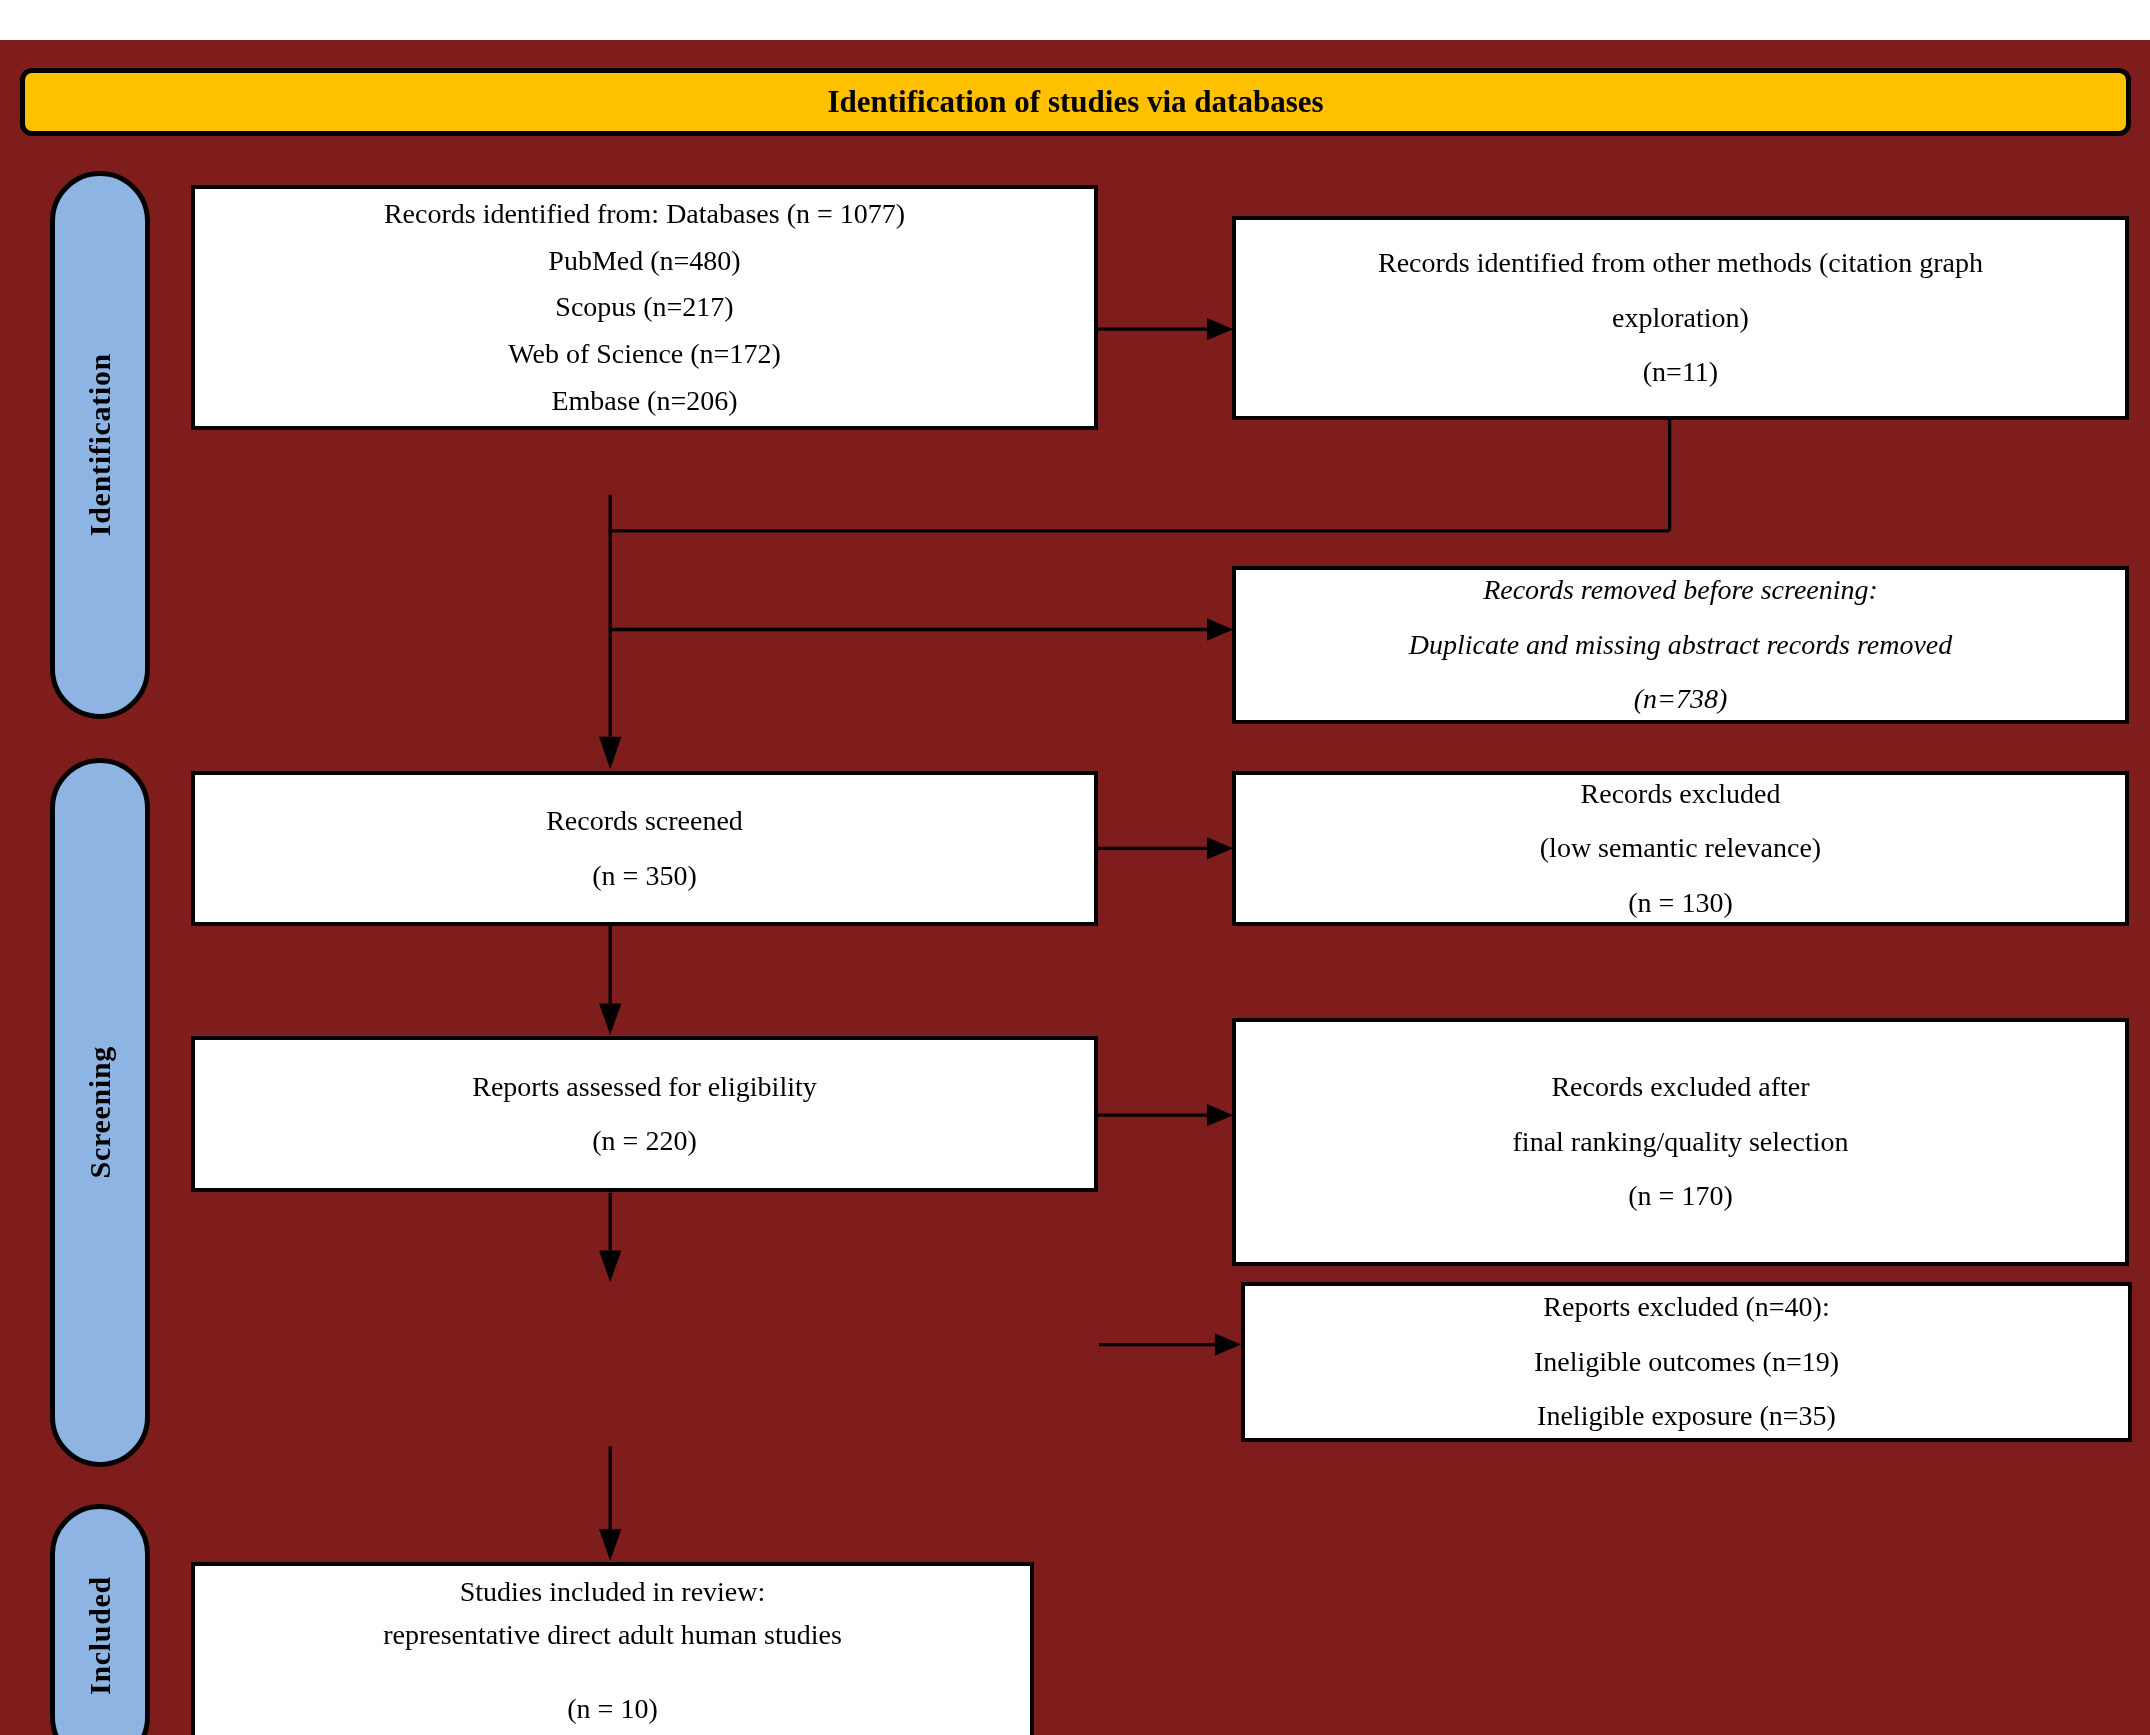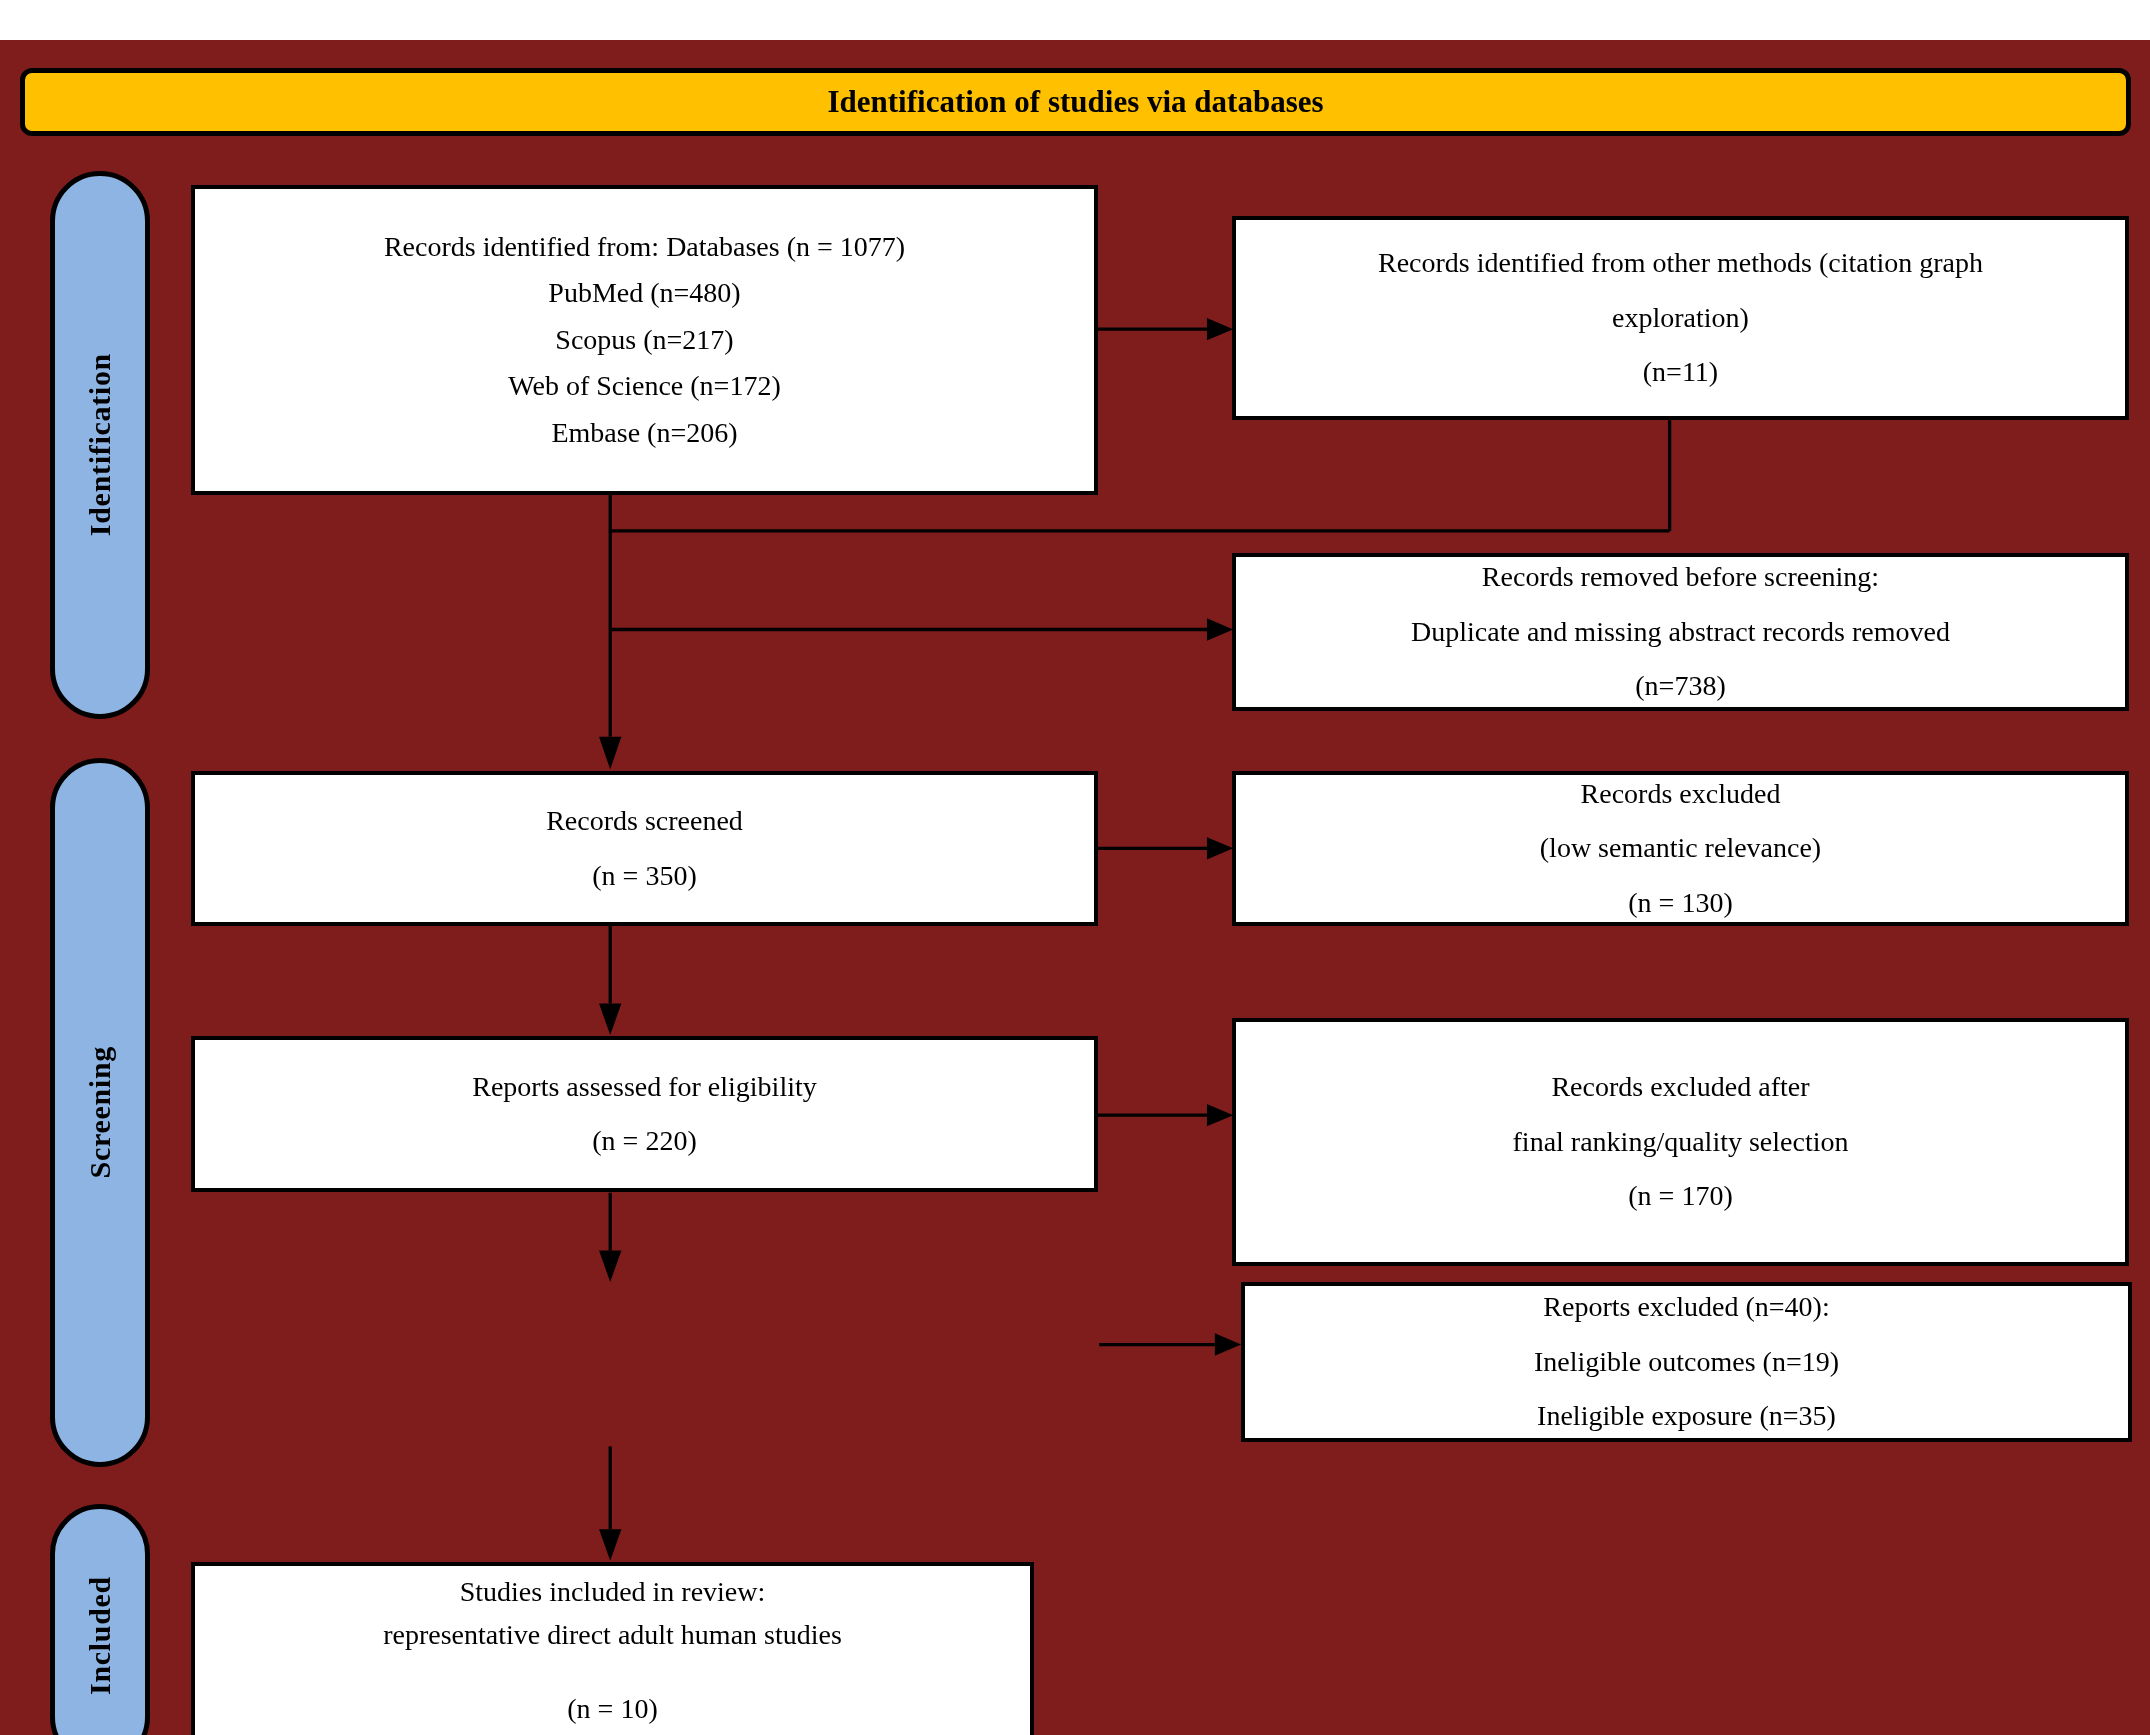--- a/index.html
+++ b/index.html
@@ -79,21 +79,21 @@
     <line x1="928" y1="1754" x2="928" y2="1842"></line>
     <polygon points="911,1842 945,1842 928,1890"></polygon>
 
     <line x1="1672" y1="1985" x2="1848" y2="1985"></line>
     <polygon points="1848,1968 1848,2002 1888,1985"></polygon>
 
     <line x1="928" y1="2140" x2="928" y2="2266"></line>
     <polygon points="911,2266 945,2266 928,2314"></polygon>
   </svg>
 
-  <div class="box tight5" style="left:191px;top:145px;width:907px;height:310px;">
+  <div class="box tight5" style="left:191px;top:145px;width:907px;height:245px;">
     <div class="line">Records identified from: Databases (n = 1077)</div>
     <div class="line">PubMed (n=480)</div>
     <div class="line">Scopus (n=217)</div>
     <div class="line">Web of Science (n=172)</div>
     <div class="line">Embase (n=206)</div>
   </div>
 
   <div class="box" style="left:191px;top:731px;width:907px;height:155px;">
     <div class="line">Records screened</div>
     <div class="line">(n = 350)</div>
@@ -110,21 +110,21 @@
     <div class="line">representative direct adult human studies</div>
     <div class="line gap">(n = 10)</div>
   </div>
 
   <div class="box" style="left:1232px;top:176px;width:897px;height:204px;">
     <div class="line">Records identified from other methods (citation graph</div>
     <div class="line">exploration)</div>
     <div class="line">(n=11)</div>
   </div>
 
-  <div class="box" style="left:1232px;top:513px;width:897px;height:158px;">
+  <div class="box" style="left:1232px;top:526px;width:897px;height:158px;font-style:italic;">
     <div class="line">Records removed before screening:</div>
     <div class="line">Duplicate and missing abstract records removed</div>
     <div class="line">(n=738)</div>
   </div>
 
   <div class="box" style="left:1232px;top:731px;width:897px;height:155px;">
     <div class="line">Records excluded</div>
     <div class="line">(low semantic relevance)</div>
     <div class="line">(n = 130)</div>
   </div>

